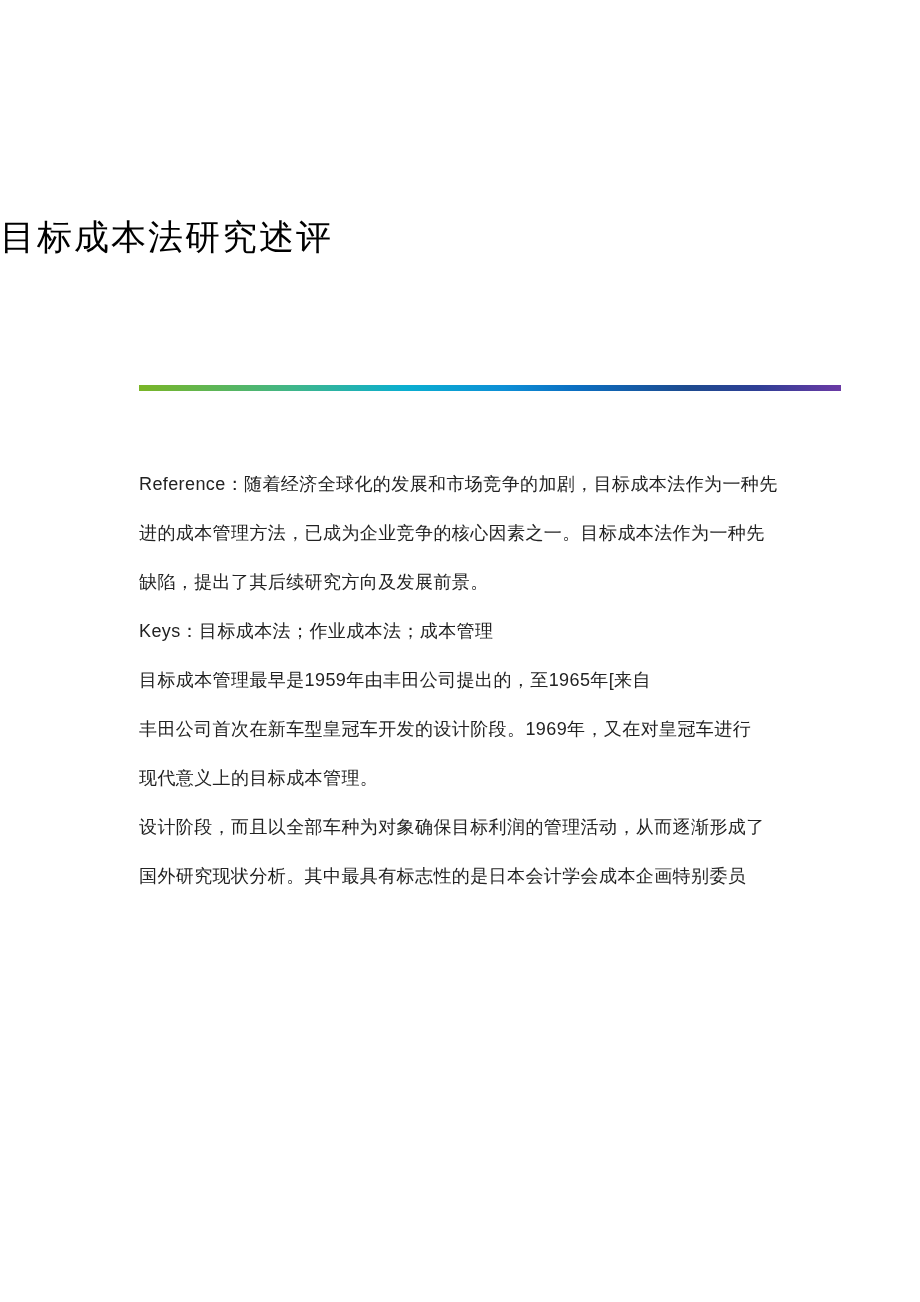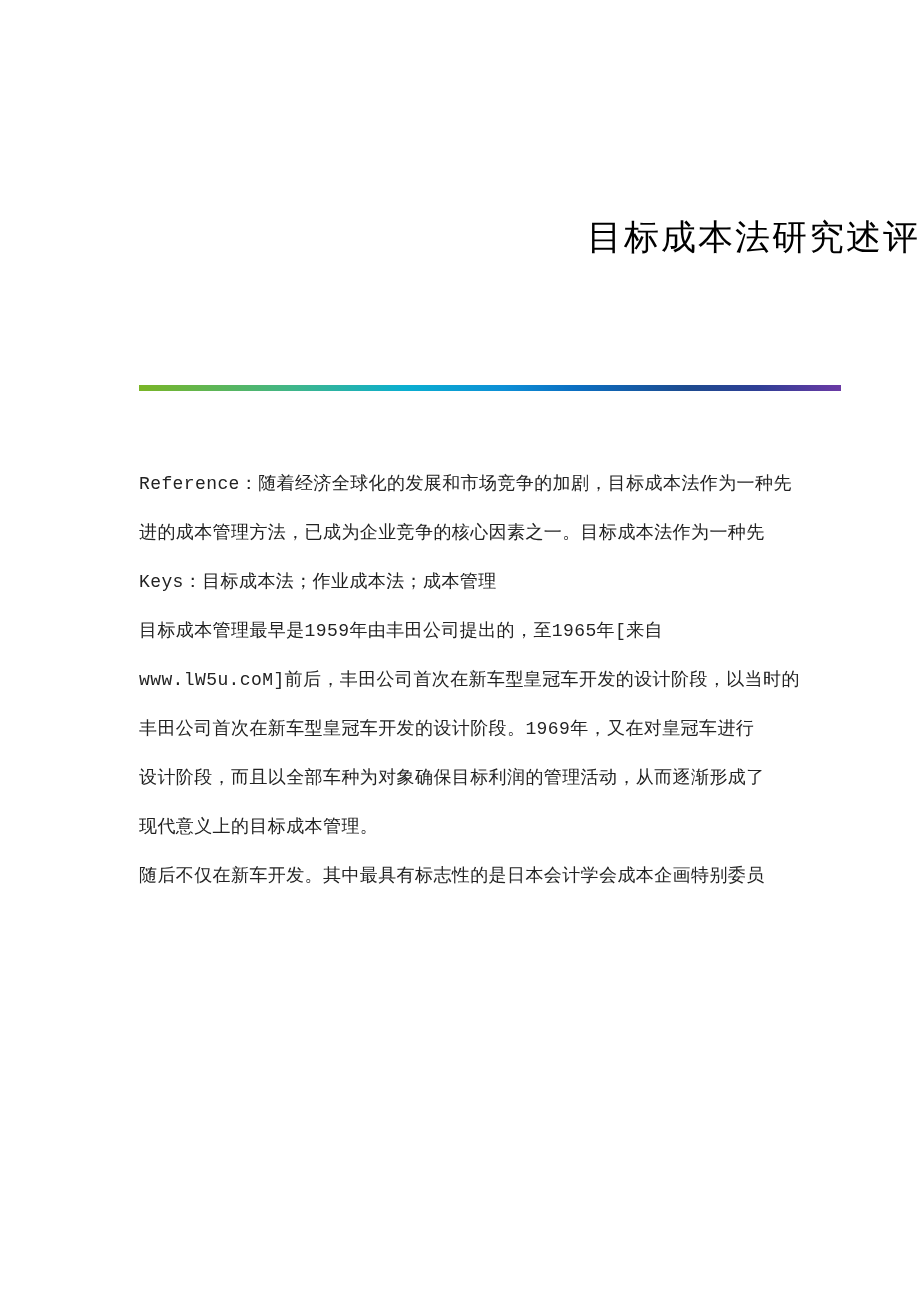--- a/index.html
+++ b/index.html
@@ -1,34 +1,34 @@
 <!DOCTYPE html>
 <html><head>
   <meta charset="utf-8">
   <style>
     html, body { margin: 0; padding: 0; background: #ffffff; }
     body { width: 920px; height: 1302px; position: relative; overflow: hidden;
            font-family: "DejaVu Serif", "Liberation Serif", serif; color: #111; }
-    .title { position: absolute; top: 214px; left: 0; width: 920px; text-align: right;
+    .title { position: absolute; top: 214px; left: 0; width: 920px; text-align: left;
              font-size: 35px; letter-spacing: 2px; font-family: "DejaVu Sans", sans-serif; font-weight: normal; color: #000; }
     .bar { position: absolute; left: 139px; top: 385px; width: 702px; height: 6px;
            background: linear-gradient(to right, #7ab526 0%, #3fb68a 22%, #0aaed0 38%, #0d8fd6 52%, #0b6fc2 62%, #1d4b8f 78%, #2e3f95 88%, #6b3aa5 100%); }
     .content { position: absolute; left: 139px; top: 468px; width: 645px; }
     .line { height: 49px; line-height: 32px; font-size: 18px; white-space: nowrap; letter-spacing: 0.4px;
-            font-family: Liberation Mono, monospace; color: #222; }
+            font-family: Liberation Sans, sans-serif; color: #222; }
   </style>
 </head>
 <body>
 
 <div class="title">目标成本法研究述评</div>
 <div class="bar"></div>
 
 <div class="content">
   <div class="line">Reference：随着经济全球化的发展和市场竞争的加剧，目标成本法作为一种先</div>
   <div class="line">进的成本管理方法，已成为企业竞争的核心因素之一。目标成本法作为一种先</div>
+  <div class="line">缺陷，提出了其后续研究方向及发展前景。</div>
   <div class="line">Keys：目标成本法；作业成本法；成本管理</div>
   <div class="line">目标成本管理最早是1959年由丰田公司提出的，至1965年[来自</div>
-  <div class="line">www.lW5u.coM]前后，丰田公司首次在新车型皇冠车开发的设计阶段，以当时的</div>
   <div class="line">丰田公司首次在新车型皇冠车开发的设计阶段。1969年，又在对皇冠车进行</div>
+  <div class="line">现代意义上的目标成本管理。</div>
   <div class="line">设计阶段，而且以全部车种为对象确保目标利润的管理活动，从而逐渐形成了</div>
-  <div class="line">现代意义上的目标成本管理。</div>
-  <div class="line">随后不仅在新车开发。其中最具有标志性的是日本会计学会成本企画特别委员</div>
+  <div class="line">国外研究现状分析。其中最具有标志性的是日本会计学会成本企画特别委员</div>
 </div>
 
 </body></html>

